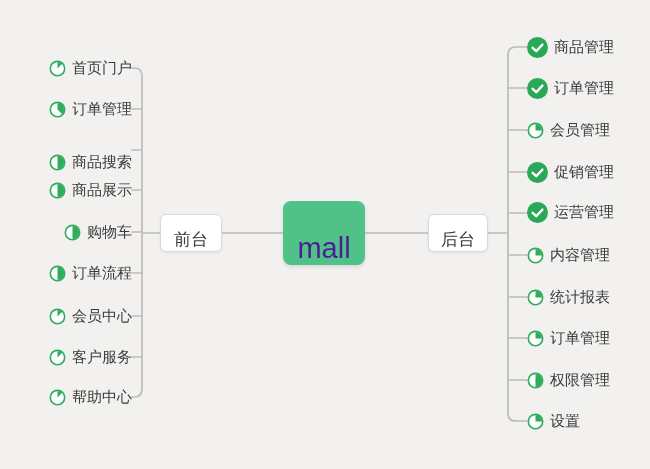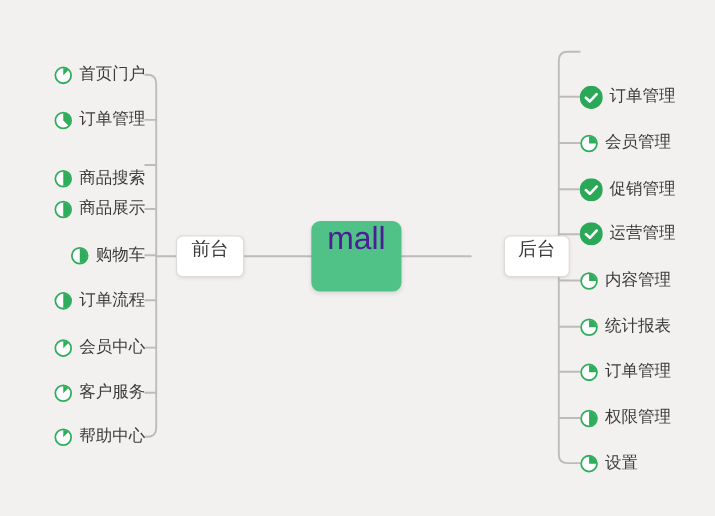--- a/index.html
+++ b/index.html
@@ -25,30 +25,30 @@
     cursor:default;
   }
   .topic .label{
     font-size:15px;color:#3b3b3b;line-height:24px;
   }
   .topic.left{right:518px;}
   .topic.right{left:527px;}
   .icn{display:flex;align-items:center;justify-content:center;}
   .node{
     position:absolute;
-    display:flex;align-items:flex-start;justify-content:center;
+    display:flex;align-items:flex-end;justify-content:center;
     background:#ffffff;
     border:1px solid #dcdad7;
     border-radius:6px;
     box-shadow:0 1px 3px rgba(0,0,0,0.07);
     font-size:17px;color:#3a3a3a;
     box-sizing:border-box;
   }
   .node.frontend{left:160px;top:214px;width:62px;height:38px;}
-  .node.backend{left:428px;top:214px;width:60px;height:38px;margin-left:30px;}
+  .node.backend{left:428px;top:214px;width:60px;height:38px;}
   .node.root{
     left:283px;top:201px;width:82px;height:64px;
     background:#50c287;border:none;border-radius:8px;
     color:#4c1d95;font-size:29px;
     box-shadow:0 2px 4px rgba(0,0,0,0.10);
   }
   
   .pie circle{fill:#ffffff;stroke:#2fad5c;stroke-width:1.7;}
   .pie path{fill:#2fad5c;stroke:none;}
   
@@ -144,20 +144,29 @@
   <div class="topic left" style="top:345px">
     <span class="icn">
         <svg class="pie" width="17" height="17" viewBox="0 0 18 18">
           <circle cx="9" cy="9" r="7.6"></circle>
           <path d="M9 9 L9 2 A7 7 0 0 1 13.95 4.05 Z"></path>
         </svg>
       </span>
     <span class="label">客户服务</span>
   </div>
 
+  <div class="topic right" style="top:35px">
+    <span class="icn">
+        <svg class="done" width="21" height="21" viewBox="0 0 21 21">
+          <circle cx="10.5" cy="10.5" r="10.5"></circle>
+          <path d="M5.6 10.8 L9.2 14.2 L15.4 7.6"></path>
+        </svg>
+      </span>
+    <span class="label">商品管理</span>
+  </div>
   <div class="topic right" style="top:76px">
     <span class="icn">
         <svg class="done" width="21" height="21" viewBox="0 0 21 21">
           <circle cx="10.5" cy="10.5" r="10.5"></circle>
           <path d="M5.6 10.8 L9.2 14.2 L15.4 7.6"></path>
         </svg>
       </span>
     <span class="label">订单管理</span>
   </div>
   <div class="topic right" style="top:118px">

